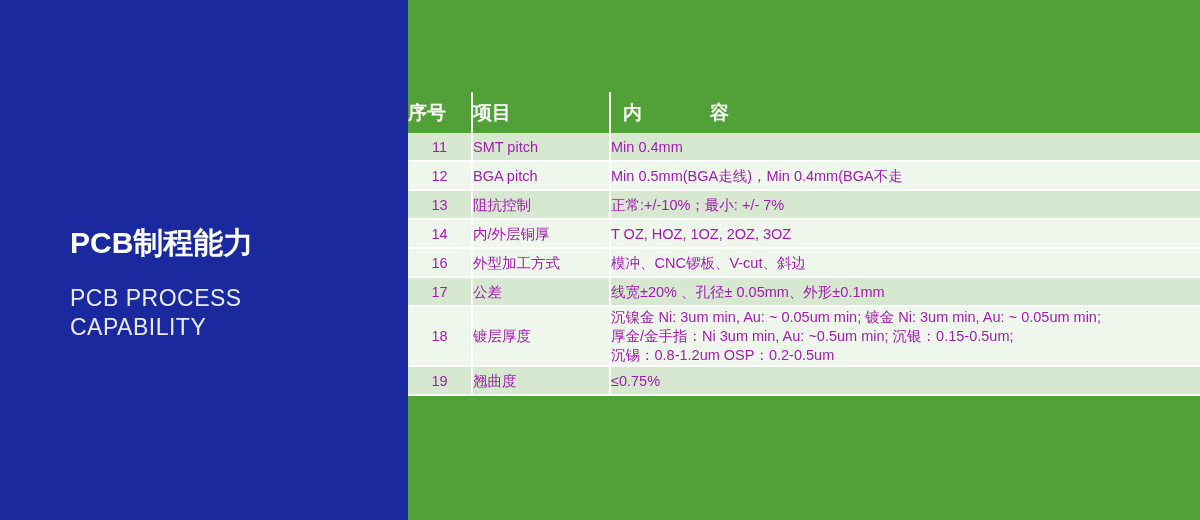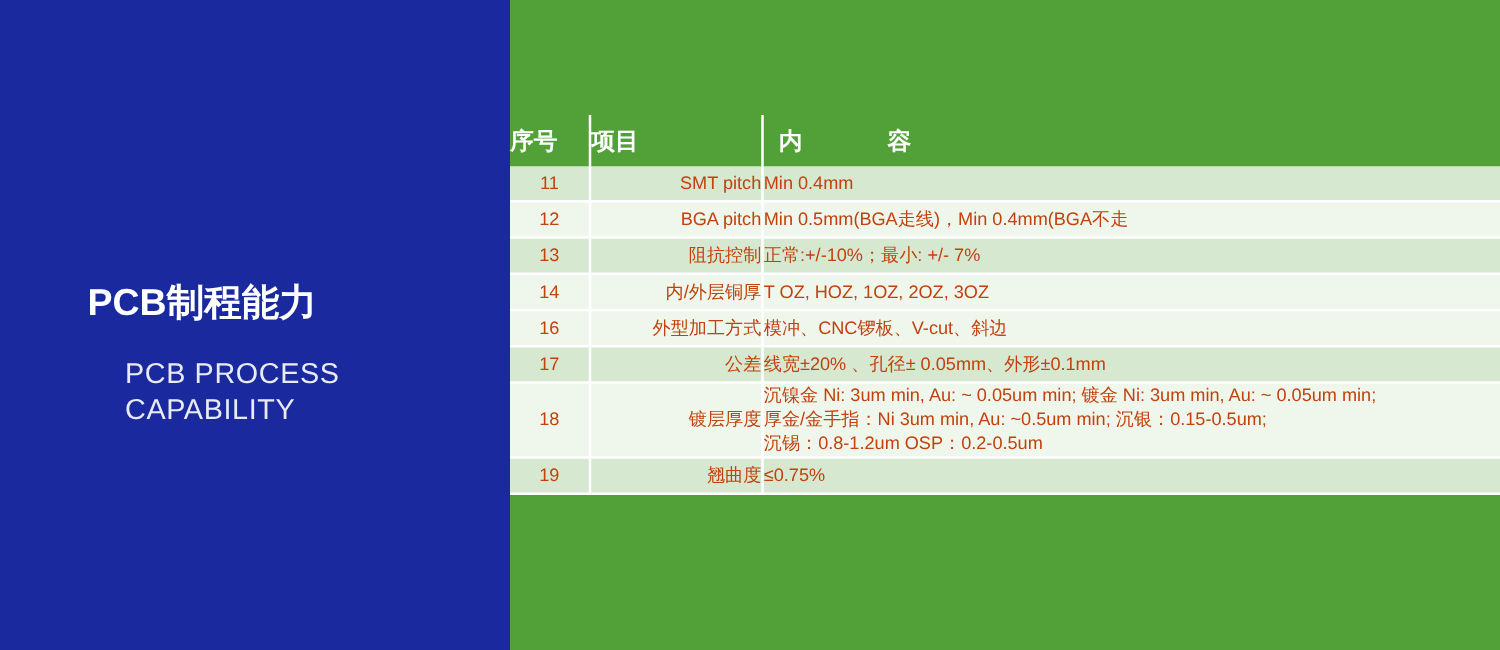--- a/index.html
+++ b/index.html
@@ -47,21 +47,21 @@
     white-space: nowrap;
   }
   .title-en {
     color: #e8eaf6;
     font-size: 23px;
     font-weight: normal;
     line-height: 29px;
     margin-top: 16px;
     letter-spacing: 0.5px;
   }
-  .title-en div { white-space: nowrap; margin-left: 30px; }
+  .title-en div { white-space: nowrap; }
 
   
   .table-wrap {
     position: absolute;
     left: 408px;
     top: 92px;
     width: 792px;
   }
   table.caps {
     border-collapse: collapse;
@@ -81,39 +81,38 @@
     padding: 0;
     vertical-align: middle;
     text-align: left;
     border-right: 2px solid #ffffff;
   }
   table.caps thead th.last { border-right: none; }
   table.caps thead th .sp { letter-spacing: 10px; padding-left: 12px; }
 
   table.caps tbody td {
     font-size: 14.5px;
-    color: #c2410c;
+    color: #a21caf;
     padding: 0 0 0 0;
     vertical-align: middle;
     border-bottom: 2px solid #ffffff;
     border-right: 2px solid #ffffff;
     line-height: 18px;
   }
   table.caps tbody td.cont { border-right: none; }
   table.caps tbody tr.odd  td { background: #d6e9d0; }
   table.caps tbody tr.even td { background: #eff7ec; }
 
   td.no {
     text-align: center;
     font-size: 15.5px;
   }
   td.item {
     padding-left: 18px;
     font-size: 15px;
-    text-align: right;
   }
   td.cont {
     padding-left: 12px;
     font-size: 15px;
   }
   tr.tall td { height: 58px; }
   tr.norm td { height: 27px; }
   .cont-lines { display: block; }
   .cont-lines span { display: block; line-height: 19px; white-space: nowrap; }
   .r15-b { display:inline-block; padding-left: 92px; }

